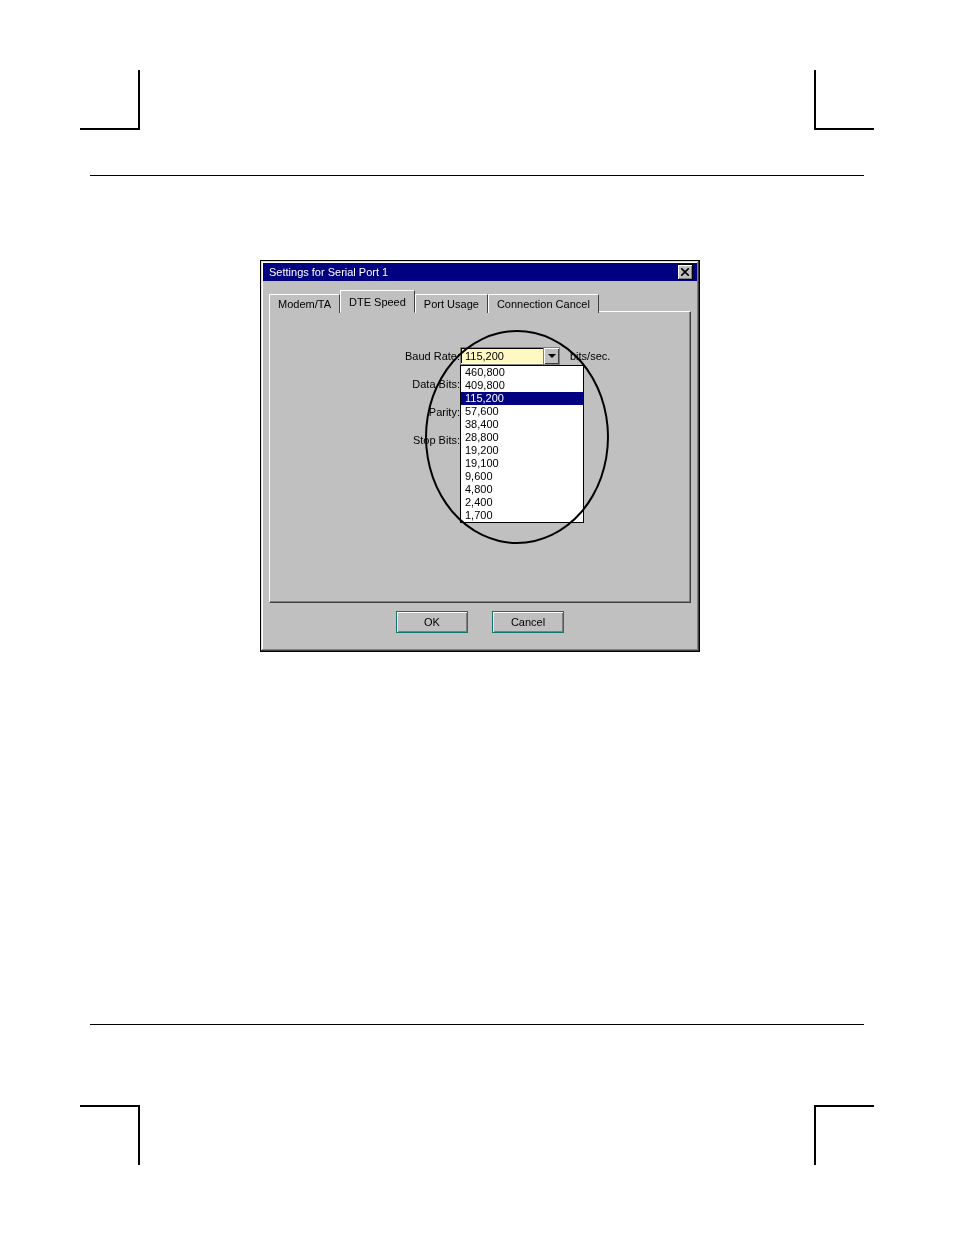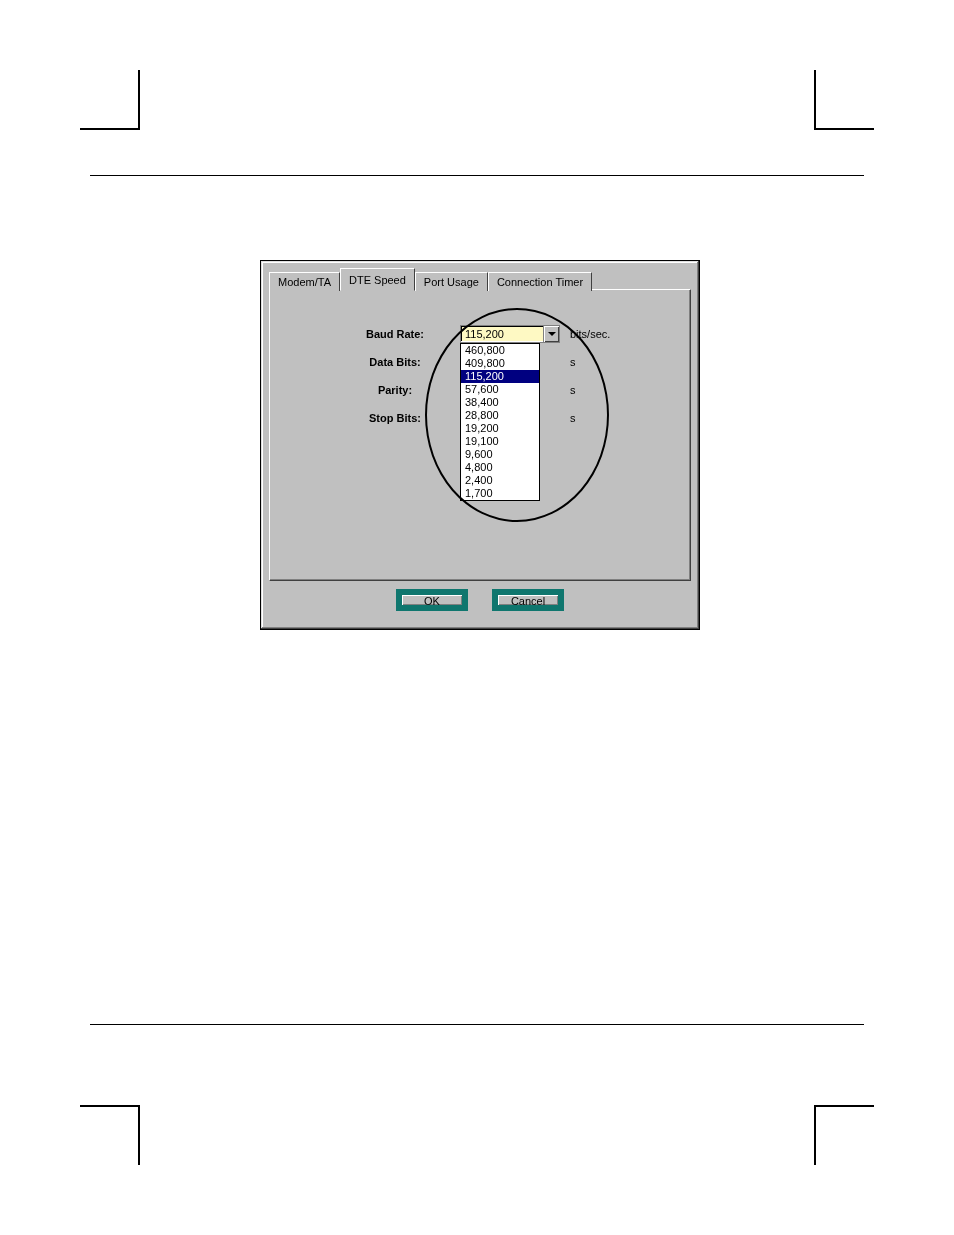--- a/index.html
+++ b/index.html
@@ -131,24 +131,23 @@
     z-index: 1;
     min-height: 230px;
   }
   .form-row {
     display: flex;
     align-items: center;
     height: 28px;
   }
   .form-label {
     width: 130px;
-    text-align: center;
+    text-align: right;
     padding-left: 40px;
     font-size: 11px;
-    font-weight: bold;
   }
   .unit-label {
     font-size: 11px;
     padding-left: 10px;
   }
   .combo {
     display: inline-flex;
     align-items: center;
     width: 100px;
     height: 18px;
@@ -180,21 +179,21 @@
     content: "";
     width: 0; height: 0;
     border-left: 4px solid transparent;
     border-right: 4px solid transparent;
     border-top: 4px solid #000;
   }
   .dropdown-list {
     position: absolute;
     top: 17px;
     left: -1px;
-    width: 80px;
+    width: 124px;
     background: #fff;
     border: 1px solid #000;
     box-sizing: border-box;
     z-index: 10;
     font-size: 11px;
   }
   .dropdown-list .opt {
     padding: 0 4px;
     line-height: 13px;
     height: 13px;
@@ -207,21 +206,21 @@
   .btnrow {
     display: flex;
     justify-content: center;
     gap: 24px;
     padding: 8px 0 10px 0;
   }
   .winbtn {
     min-width: 72px;
     height: 22px;
     background: #c0c0c0;
-    border: 6px solid #0f766e;
+    border: 1px solid #0f766e;
     box-shadow: inset 1px 1px 0 #fff, inset -1px -1px 0 #808080;
     font-size: 11px;
     font-family: inherit;
     padding: 0 8px;
   }
   .highlight-ellipse {
     position: absolute;
     border: 2px solid #000;
     border-radius: 50%;
     pointer-events: none;
@@ -246,27 +245,35 @@
     </div>
   <div class="crop crop-br">
       <div class="h"></div>
       <div class="v"></div>
     </div>
 
   <div class="hr-top"></div>
   <div class="hr-bottom"></div>
 
   <div class="dialog">
+    <div class="titlebar">
+      <span>Settings for Serial Port 1</span>
+      <div class="close-btn">
+        <svg width="8" height="8" viewBox="0 0 8 8">
+            <path d="M0 0 L8 8 M8 0 L0 8" stroke="#000" stroke-width="1.6"></path>
+          </svg>
+      </div>
+    </div>
 
     <div class="client">
       <div class="tabstrip">
         <div class="tab inactive"><span>Modem/TA</span></div>
         <div class="tab active"><span>DTE Speed</span></div>
         <div class="tab inactive"><span>Port Usage</span></div>
-        <div class="tab inactive"><span>Connection Timer</span></div>
+        <div class="tab inactive"><span>Connection Cancel</span></div>
       </div>
 
       <div class="tabpanel">
 
         <div class="highlight-ellipse" style="top:18px; left:155px; width:180px; height:210px;"></div>
 
         <div class="form-row">
           <div class="form-label">Baud Rate:</div>
           <div class="combo">
             <div class="combo-text">115,200</div>

